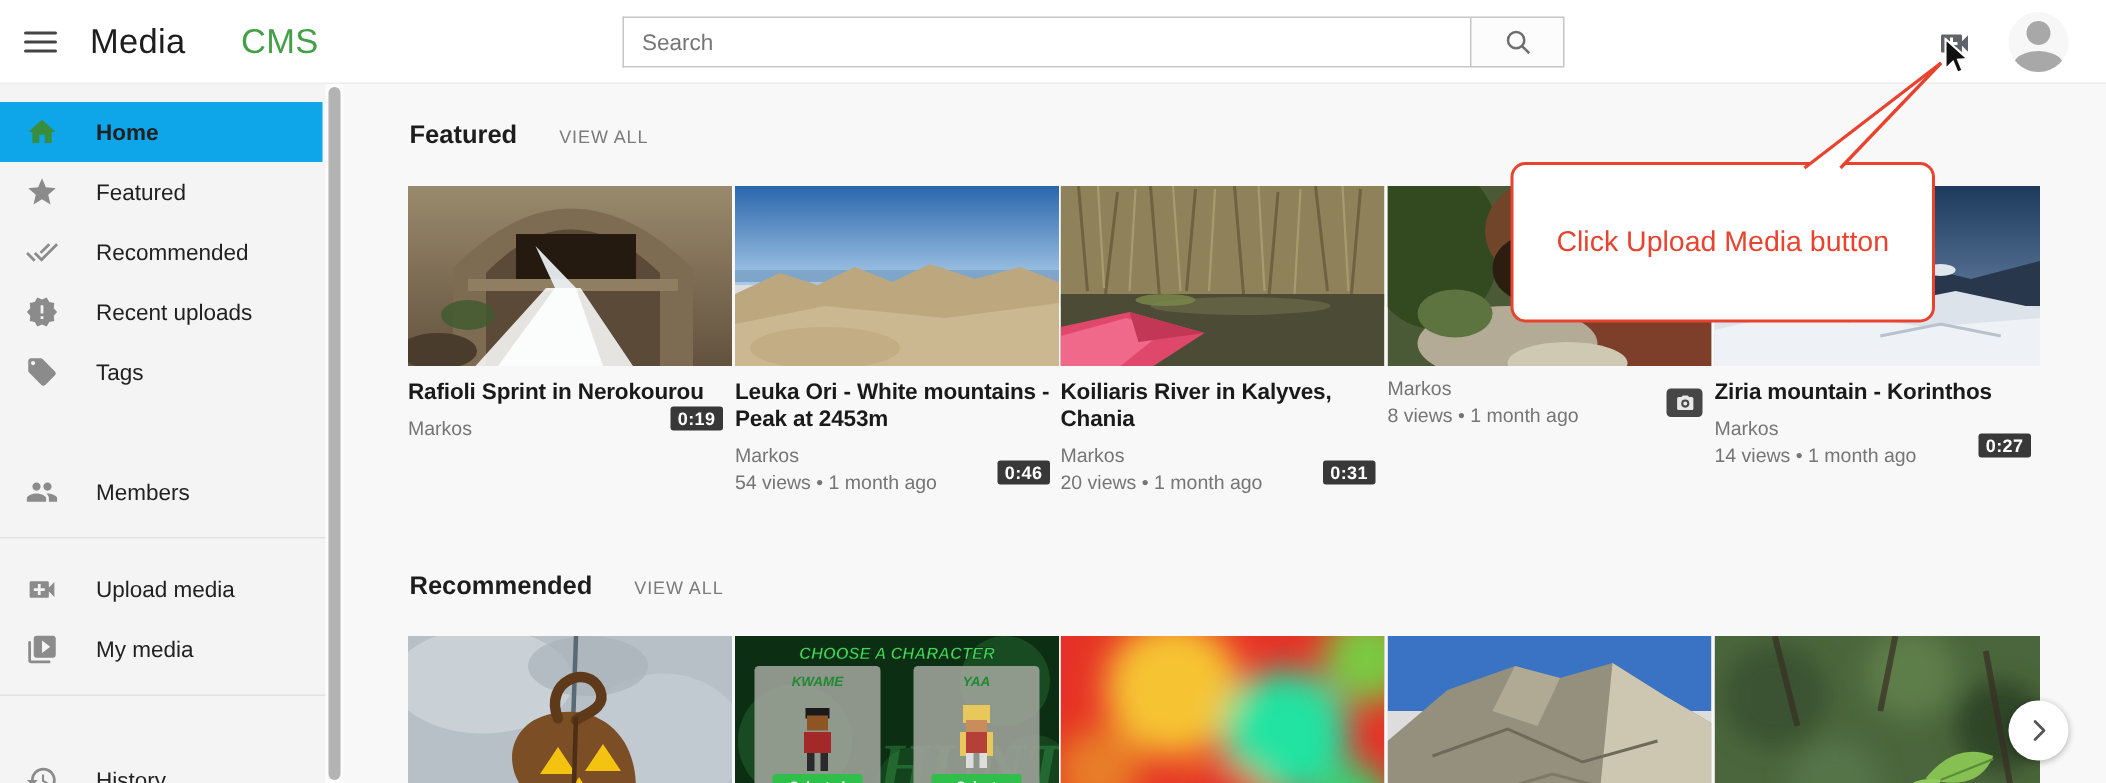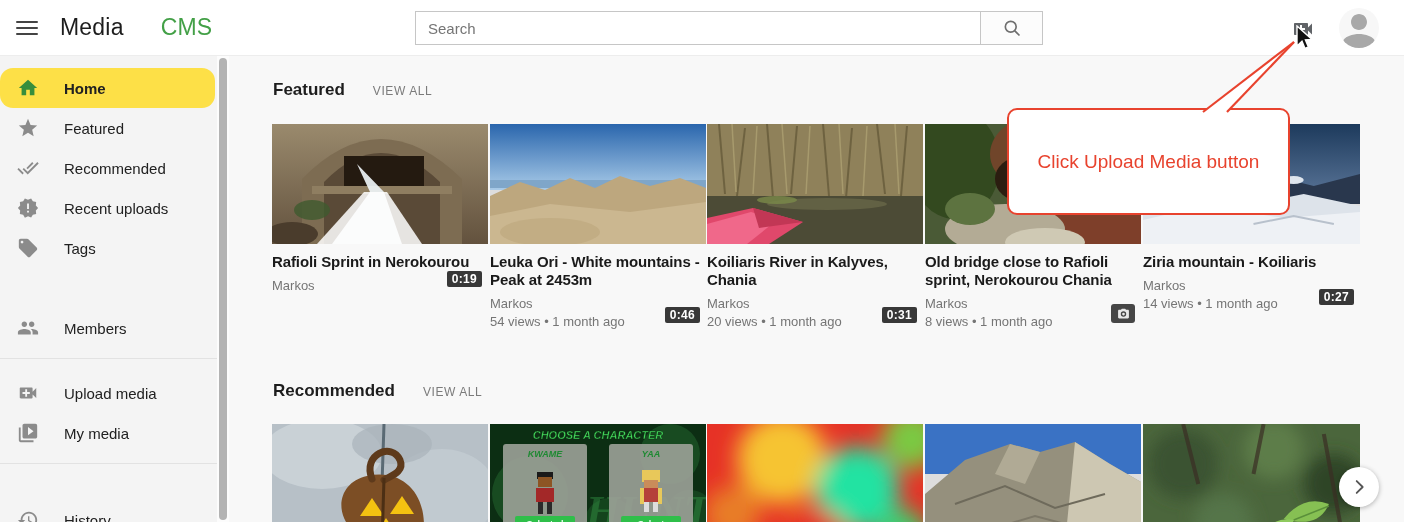--- a/index.html
+++ b/index.html
@@ -18,21 +18,21 @@
   .searchwrap input::placeholder { color:#757575; }
   .searchbtn { width:63px; height:34px; border:1px solid #c6c6c6; background:#fcfcfc; display:flex; align-items:center; justify-content:center; cursor:pointer; }
   .hdr-upload { position:absolute; left:1291px; top:17px; width:24px; height:24px; cursor:pointer; }
   .avatar { position:absolute; left:1339px; top:8px; width:40px; height:40px; border-radius:50%; background:#f7f7f7; overflow:hidden; cursor:pointer; }
 
   
   .sidebar { position:absolute; top:56px; left:0; width:217px; height:466px; background:#f4f4f4; z-index:5; }
   .sb-item { position:absolute; left:0; width:215px; height:40px; display:flex; align-items:center; cursor:pointer; color:#212121; font-size:15px; }
   .sb-item .ic { position:absolute; left:17px; width:22px; height:22px; }
   .sb-item .lbl { position:absolute; left:64px; }
-  .sb-item.active { background:#fde047;border-radius:13px; }
+  .sb-item.active { background:#0ea5e9; }
   .sb-item.active .lbl { font-weight:bold; }
   .sb-div { position:absolute; left:0; width:217px; height:1px; background:#e2e2e2; }
   .scrolltrack { position:absolute; top:56px; left:217px; width:12px; height:466px; background:#fcfcfc; z-index:6; }
   .scrollthumb { position:absolute; top:2px; left:2px; width:8px; height:462px; background:#b3b3b3; border-radius:4px; }
 
   
   .sec-head { position:absolute; left:273px; display:flex; align-items:baseline; gap:28px; z-index:2; }
   .sec-title { font-size:17px; font-weight:bold; color:#1d1d1d; }
   .view-all { font-size:12px; color:#7b7b7b; letter-spacing:.6px; cursor:pointer; }
   .card { position:absolute; width:216px; z-index:2; }
@@ -251,21 +251,20 @@
         <ellipse cx="120" cy="118" rx="40" ry="14" fill="#cfc9b4"></ellipse>
         <ellipse cx="45" cy="85" rx="25" ry="16" fill="#5d7340"></ellipse>
         <ellipse cx="150" cy="70" rx="22" ry="14" fill="#62794a"></ellipse>
       </svg>
     </div>
     <div class="imgbadge">
       <svg width="13" height="13" viewBox="0 0 24 24">
           <path fill="#e8e8e8" d="M9 3l-1.8 2H4c-1.1 0-2 .9-2 2v12c0 1.1.9 2 2 2h16c1.1 0 2-.9 2-2V7c0-1.1-.9-2-2-2h-3.2L15 3H9zm3 15a5 5 0 1 1 0-10 5 5 0 0 1 0 10zm0-2.5a2.5 2.5 0 1 0 0-5 2.5 2.5 0 0 0 0 5z"></path>
         </svg>
     </div>
-    <div class="c-title">Old bridge close to Rafioli sprint, Nerokourou Chania</div>
     <div class="c-author">Markos</div>
     <div class="c-meta">8 views • 1 month ago</div>
   </div>
 
   <div class="card" style="left:1143px; top:124px; width:217px">
     <div class="thumb">
       <svg viewBox="0 0 216 120" preserveAspectRatio="none">
         <defs>
             <linearGradient id="f5sky" x1="0" y1="0" x2="0" y2="1">
               <stop offset="0" stop-color="#1d3least"></stop>
@@ -276,21 +275,21 @@
         <rect width="216" height="75" fill="url(#f5sky)"></rect>
         <path d="M0 75 L40 58 L90 68 L130 52 L170 62 L216 50 V80 H0 Z" fill="#29374d"></path>
         <ellipse cx="150" cy="56" rx="10" ry="4" fill="#dfe6ee"></ellipse>
         <path d="M0 120 V84 L50 66 L110 80 L160 70 L216 82 V120 Z" fill="#dde3ea"></path>
         <path d="M0 120 V96 L60 82 L140 94 L216 88 V120 Z" fill="#eef1f5"></path>
         <path d="M20 90 L60 82 L90 90" stroke="#aab4c0" stroke-width="2" fill="none"></path>
         <path d="M110 100 L150 92 L190 100" stroke="#b8c1cc" stroke-width="2" fill="none"></path>
       </svg>
     </div>
     <div class="dur">0:27</div>
-    <div class="c-title">Ziria mountain - Koiliaris</div>
+    <div class="c-title">Ziria mountain - Korinthos</div>
     <div class="c-author">Markos</div>
     <div class="c-meta">14 views • 1 month ago</div>
   </div>
 
   <div class="sec-head" style="top:381px">
     <span class="sec-title">Recommended</span>
     <span class="view-all">VIEW ALL</span>
   </div>
 
   <div class="card" style="left:272px; top:424px">

